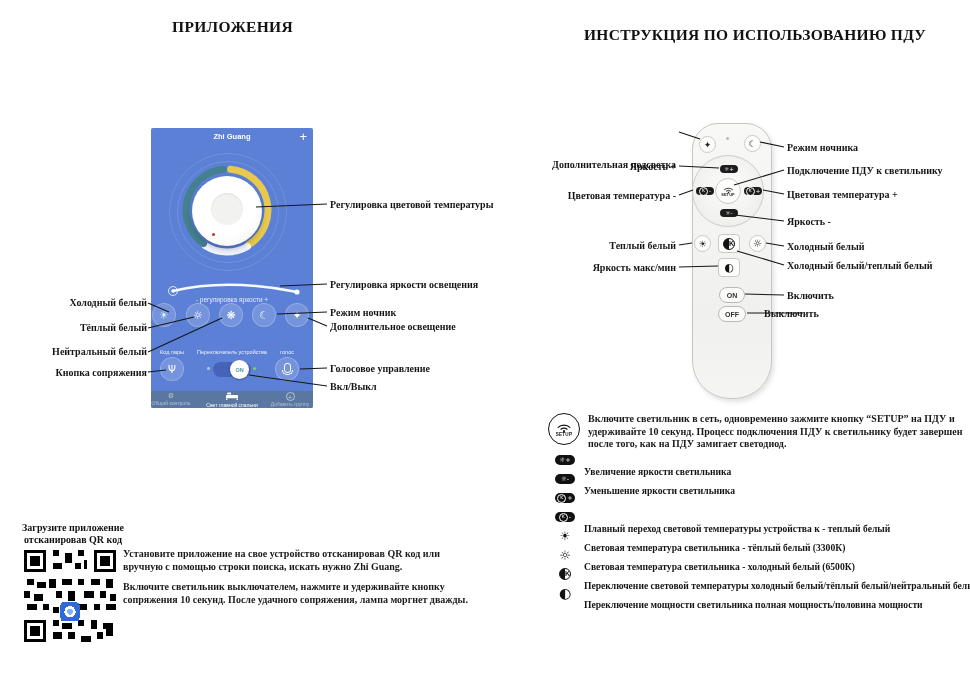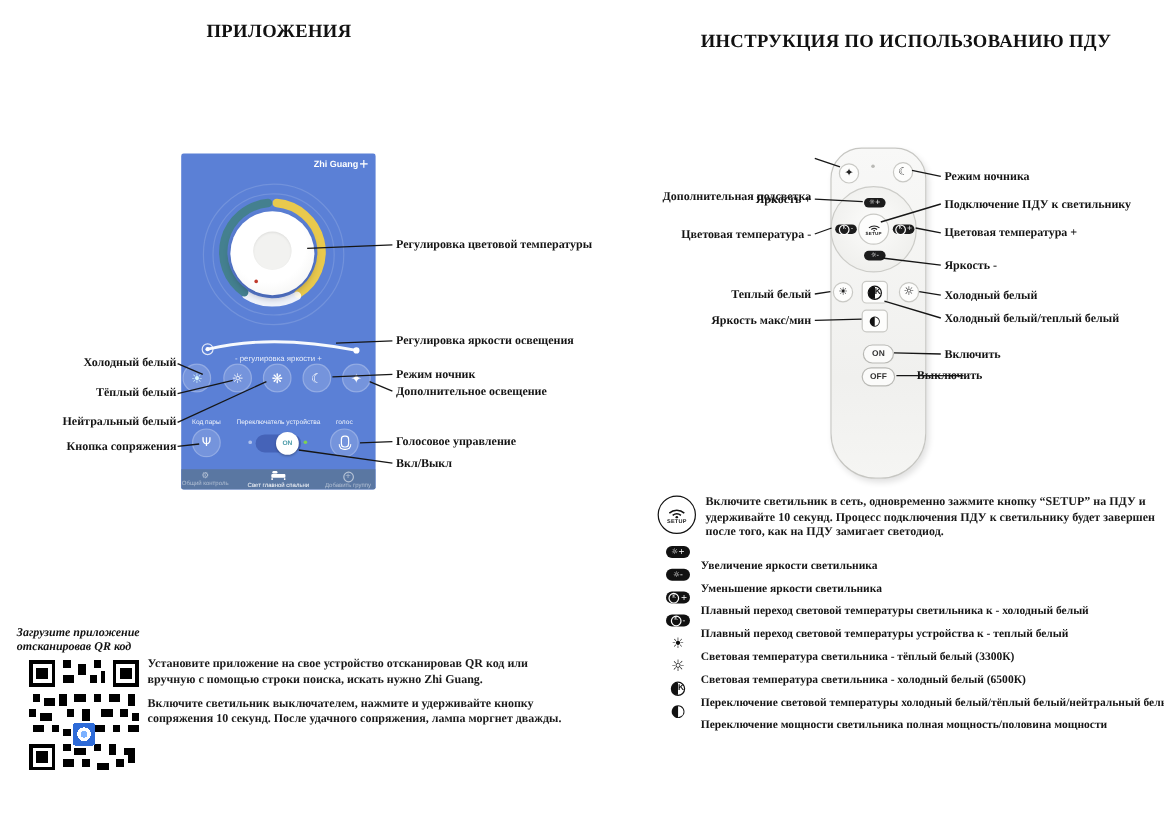--- a/index.html
+++ b/index.html
@@ -6,21 +6,21 @@
   #page{position:relative;width:970px;height:678px;background:#fff;overflow:hidden;
         font-family:"Liberation Serif",serif;color:#111;}
   .abs{position:absolute;}
   .title{font-weight:700;font-size:15.5px;letter-spacing:.3px;text-align:center;line-height:21px;}
   .callout{font-weight:700;font-size:10px;white-space:nowrap;color:#151515;}
   .c-right{text-align:right;}
   .para{font-weight:700;font-size:10px;line-height:13px;color:#1a1a1a;}
   
   #phone{left:151px;top:128px;width:162px;height:280px;background:#5b80d6;border-radius:2px;overflow:hidden;}
   .app-head{position:absolute;left:0;top:0;width:100%;height:16px;}
-  .app-title{position:absolute;width:100%;text-align:center;top:4px;font:700 7.5px "Liberation Sans",sans-serif;color:#fff;padding-left:48px;}
+  .app-title{position:absolute;width:100%;text-align:center;top:4px;font:700 7.5px "Liberation Sans",sans-serif;color:#fff;}
   .app-plus{position:absolute;right:6px;top:1px;font:300 13px "Liberation Sans",sans-serif;color:#fff;}
   .faint-ring{position:absolute;border:1px solid rgba(255,255,255,.14);border-radius:50%;}
   .knob{position:absolute;left:41px;top:48px;width:70px;height:70px;border-radius:50%;
         background:radial-gradient(circle at 45% 40%,#ffffff 0 55%,#ededeb 100%);
         box-shadow:0 3px 6px rgba(0,0,40,.25);}
   .knob-in{position:absolute;left:19px;top:17px;width:32px;height:32px;border-radius:50%;
         background:#f2f2f0;box-shadow:inset 0 1px 2px rgba(0,0,0,.08);}
   .red-dot{position:absolute;left:20px;top:57px;width:3px;height:3px;border-radius:50%;background:#c0392b;}
   .slider-label{position:absolute;left:0;top:168px;width:100%;text-align:center;
         font:400 6.5px "Liberation Sans",sans-serif;color:rgba(255,255,255,.85);}
@@ -72,21 +72,21 @@
   .leg-row{position:absolute;left:552px;width:412px;height:16px;display:flex;align-items:center;}
   .leg-ico{width:26px;display:flex;justify-content:center;align-items:center;flex:none;}
   .leg-pill{width:20px;height:10px;border-radius:5px;background:#111;color:#fff;display:flex;align-items:center;
         justify-content:center;gap:1px;font:400 6.5px "DejaVu Sans",sans-serif;}
   .leg-txt{font-weight:700;font-size:9.6px;white-space:nowrap;margin-left:6px;color:#151515;margin-top:22px;}
   .glyph{font-family:"DejaVu Sans",sans-serif;}
   .setup-big{position:absolute;left:548px;top:413px;width:32px;height:32px;border:1.3px solid #111;border-radius:50%;
         box-sizing:border-box;display:flex;flex-direction:column;align-items:center;justify-content:center;}
   .setup-big .setup-txt{font-size:4.6px;color:#111;}
   svg.lines{position:absolute;left:0;top:0;pointer-events:none;}
-  .qr-caption{font-weight:700;font-size:10px;text-align:left;line-height:12px;font-style:italic;}
+  .qr-caption{font-weight:700;font-size:10px;text-align:center;line-height:12px;}
 </style>
 </head>
 <body>
 
 <div id="page">
 
   <div class="abs title" style="left:60px;top:16px;width:345px;">
     <div>ПРИЛОЖЕНИЯ</div>
   </div>
   <div class="abs title" style="left:545px;top:24px;width:420px;">ИНСТРУКЦИЯ ПО ИСПОЛЬЗОВАНИЮ ПДУ</div>
@@ -338,21 +338,20 @@
       </div>
     <div class="leg-txt">Уменьшение яркости светильника</div>
   </div>
   <div class="leg-row" style="top:490px;">
     <div class="leg-ico">
         <span class="leg-pill">
           <span class="kring">K</span>
           <span>+</span>
         </span>
       </div>
-    <div class="leg-txt">Плавный переход световой температуры светильника к - холодный белый</div>
   </div>
   <div class="leg-row" style="top:509px;">
     <div class="leg-ico">
         <span class="leg-pill">
           <span class="kring">K</span>
           <span>-</span>
         </span>
       </div>
     <div class="leg-txt">Плавный переход световой температуры устройства к - теплый белый</div>
   </div>

